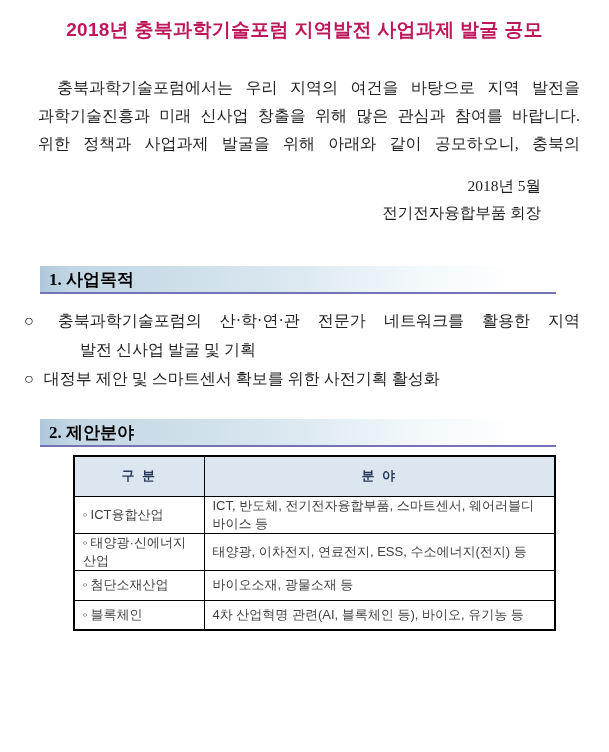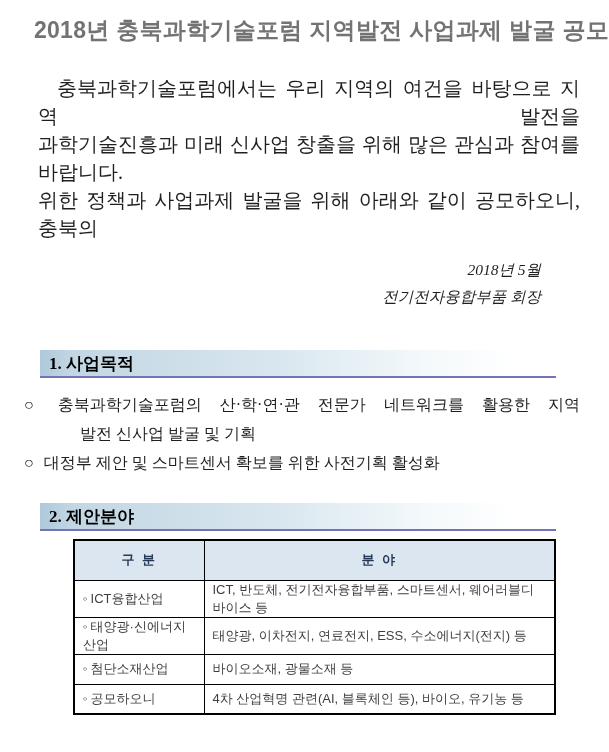--- a/index.html
+++ b/index.html
@@ -13,32 +13,32 @@
   *{margin:0;padding:0;box-sizing:border-box;}
   html,body{background:#ffffff;}
   body{
     width:609px;height:752px;overflow:hidden;
     font-family:"Liberation Serif","DejaVu Serif",serif;
     color:var(--text-main);
   }
   .page{width:609px;height:752px;padding-top:18px;background:#fff;}
 
   .title{
-    text-align:right;
+    text-align:center;
     font-family:"Liberation Sans","DejaVu Sans",sans-serif;
-    font-weight:800;font-size:23px;line-height:24px;color:#737373;
+    font-weight:800;font-size:19px;line-height:24px;color:#be185d;
     letter-spacing:.3px;
   }
 
-  .intro{margin:32px 29px 12px 38px;font-size:20px;}
+  .intro{margin:32px 29px 12px 38px;font-size:16px;}
   .line{line-height:28px;white-space:nowrap;}
   .just{text-align:justify;text-align-last:justify;white-space:normal;}
   .indent{text-indent:19px;}
 
-  .sig{margin-top:14px;padding-right:68px;text-align:right;font-size:15.5px;font-style:italic;}
+  .sig{margin-top:14px;padding-right:68px;text-align:right;font-size:15.5px;}
   .sig-line{line-height:27px;}
 
   .sec-bar{
     margin:40px 53px 0 40px;height:28px;line-height:28px;
     padding-left:9px;
     font-family:Liberation Serif, serif;
     font-weight:800;font-size:17px;color:#000;
     background:linear-gradient(90deg,var(--section-bar-start) 0%,#c2d6e3 6%,var(--section-bar-mid) 45%,#f4f9fb 75%,#ffffff 92%);
     border-bottom:2px solid var(--section-underline);
   }
@@ -120,19 +120,19 @@
       </tr>
       <tr>
         <td><span class="mk2">◦</span><span>태양광·신에너지산업</span></td>
         <td>태양광, 이차전지, 연료전지, ESS, 수소에너지(전지) 등</td>
       </tr>
       <tr>
         <td><span class="mk2">◦</span><span>첨단소재산업</span></td>
         <td>바이오소재, 광물소재 등</td>
       </tr>
       <tr>
-        <td><span class="mk2">◦</span><span>공모하오니</span></td>
+        <td><span class="mk2">◦</span><span>블록체인</span></td>
         <td>4차 산업혁명 관련(AI, 블록체인 등), 바이오, 유기농 등</td>
       </tr>
     </tbody>
   </table>
 
 </div>
 
 </body></html>

